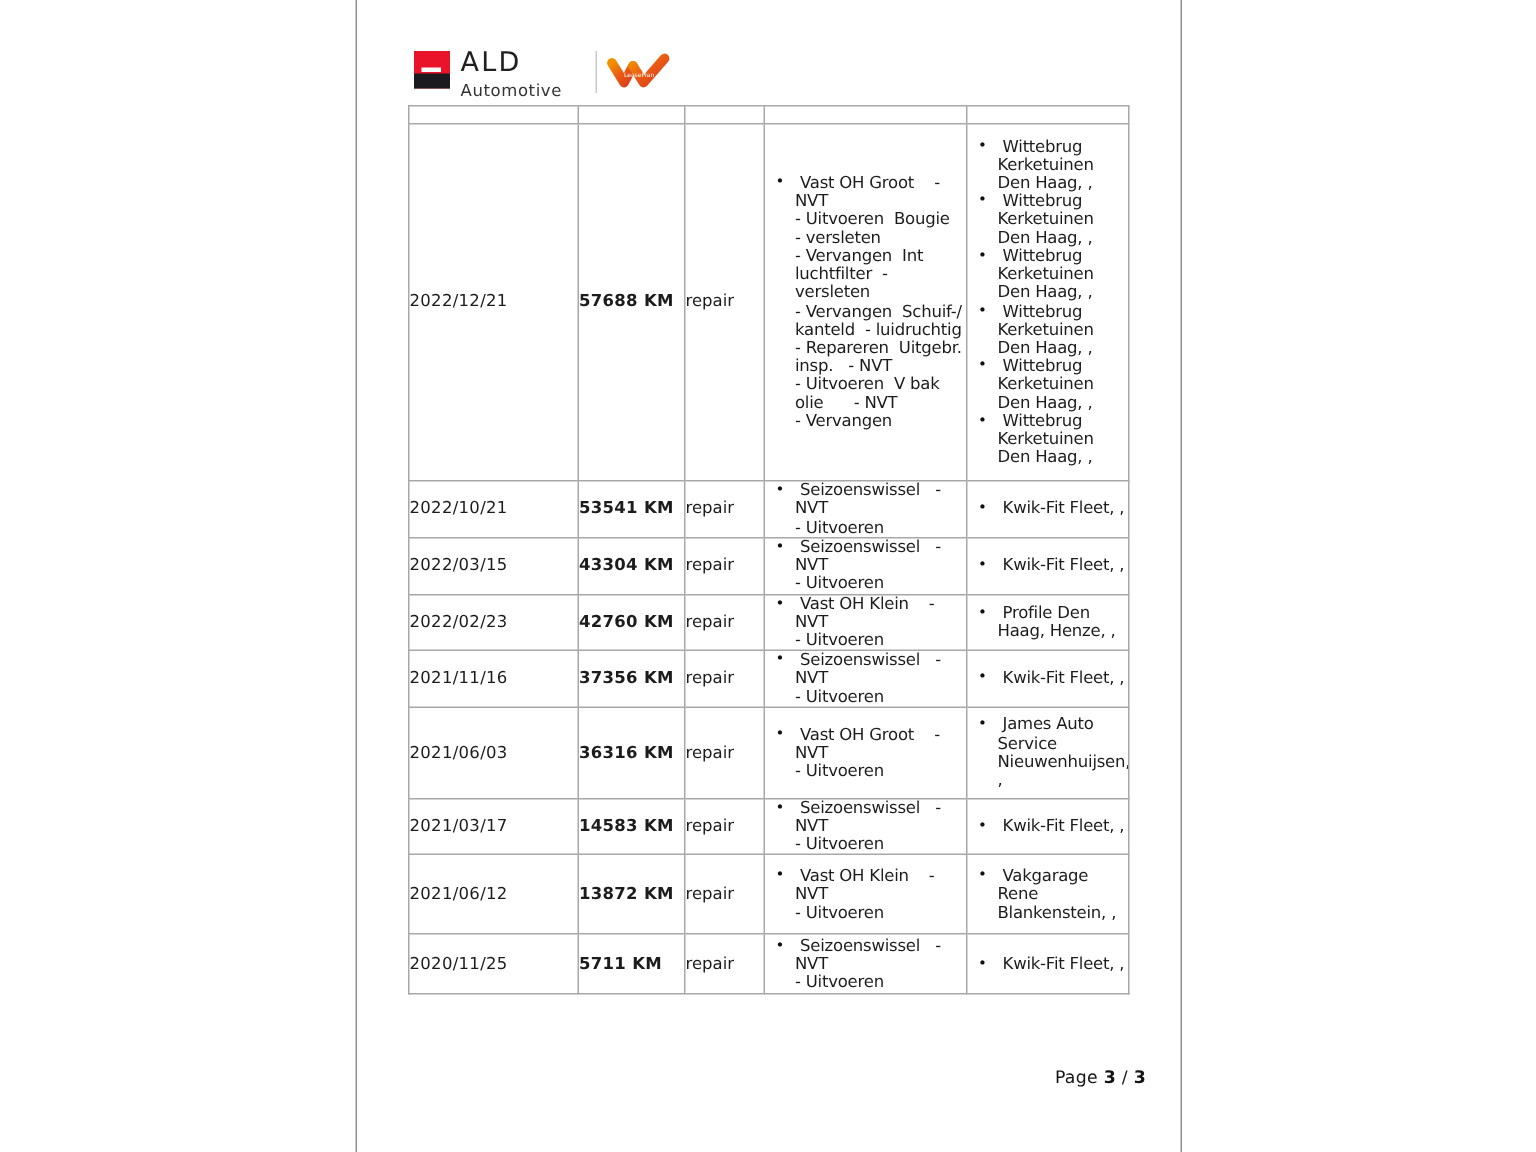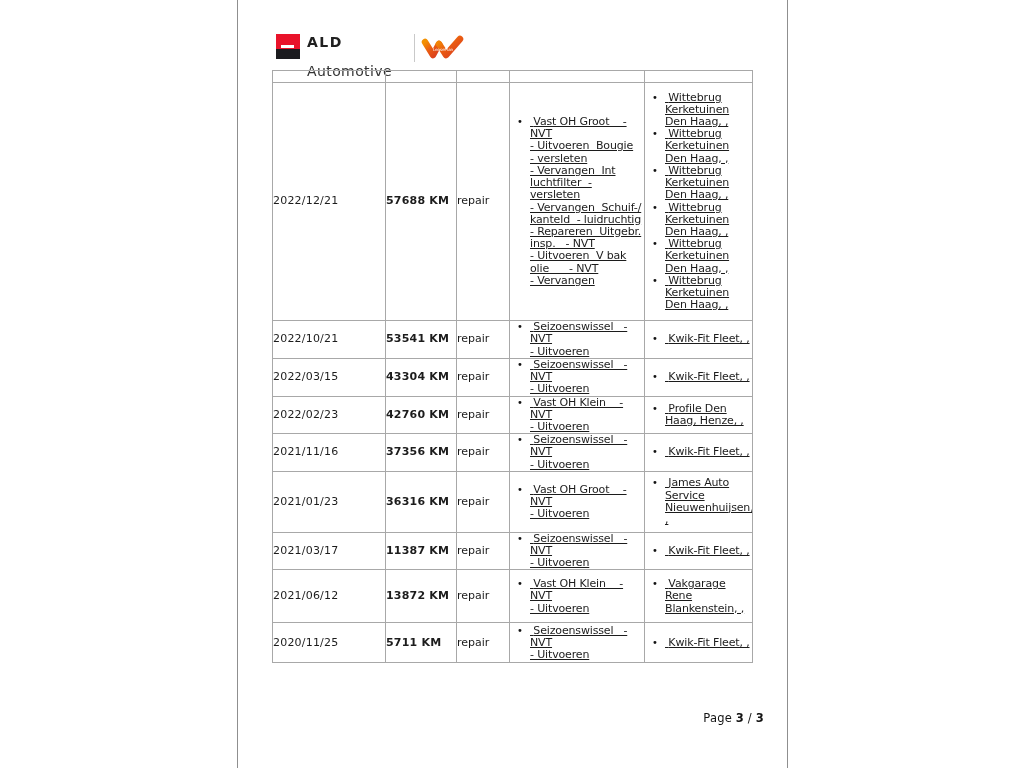--- a/index.html
+++ b/index.html
@@ -12,39 +12,39 @@
   .edge-left{left:237px;}
   .edge-right{left:787px;}
 
   
   .brand-bar{position:absolute;left:276px;top:34px;height:30px;display:flex;align-items:flex-start;}
   .ald-logo{display:flex;align-items:flex-start;}
   .ald-square{width:24px;height:25px;position:relative;background:var(--ald-red,#e9132a);flex:none;}
   .ald-square .black-band{position:absolute;left:0;right:0;bottom:0;height:10px;background:var(--ald-black,#1b1b1f);}
   .ald-square .white-dash{position:absolute;left:5px;top:11px;width:13px;height:3px;background:#fff;}
   .ald-words{margin-left:7px;padding-top:1px;}
-  .ald-title{font-weight:bold;font-size:14px;letter-spacing:1.5px;color:#202020;line-height:14px;}
-  .ald-subtitle{font-size:14px;color:#333;letter-spacing:0.4px;line-height:10px;margin-top:17px;}
+  .ald-title{font-weight:normal;font-size:18px;letter-spacing:1.5px;color:#202020;line-height:14px;}
+  .ald-subtitle{font-size:11px;color:#333;letter-spacing:0.4px;line-height:10px;margin-top:7px;}
   .brand-divider{width:1px;height:28px;background:#c9c9c9;margin:0 6px 0 22px;flex:none;}
   .lp-logo{margin-top:1px;}
 
   
   .doc-table{
     position:absolute;left:272px;top:70px;width:481px;
     border-collapse:collapse;table-layout:fixed;
     font-size:11px;line-height:12.2px;color:#1c1c1c;
   }
   .doc-table td{border:1px solid var(--table-border,#a8a8a8);vertical-align:middle;padding:0;overflow:hidden;}
   .head-row td{height:11px;}
   .c-date{padding-left:8px;letter-spacing:0.2px;margin-left:13px;}
   .c-km{padding-left:5px;letter-spacing:0.2px;font-weight:bold;}
   .c-type{padding-left:5px;margin-top:21px;}
   .bullet-item{display:flex;padding:0 1px 0 7px;}
   .bullet{width:13px;flex:none;font-size:10px;line-height:12.2px;color:#111;}
-  .bi-text{flex:1;white-space:pre-wrap;letter-spacing:-0.15px;text-decoration:underline;}
+  .bi-text{flex:1;white-space:pre-wrap;letter-spacing:-0.15px;}
 
   
   .page-footer{
     position:absolute;top:711px;left:248px;width:516px;text-align:right;
     font-size:11.5px;color:#141414;letter-spacing:0.2px;
   }
   .page-footer .bold{font-weight:bold;}
 </style>
 </head>
 <body style="--ald-red: #e9132a; --ald-black: #1b1b1f; --table-border: #a8a8a8; --leaseplan-orange: #f39000; --leaseplan-red: #d93c1e;">
@@ -229,21 +229,21 @@
           </div>
         </td>
         <td class="c-garage">
           <div class="bullet-item">
             <span class="bullet">•</span>
             <div class="bi-text"> Kwik-Fit Fleet, ,</div>
           </div>
         </td>
       </tr>
       <tr style="height: 61px;">
-        <td class="c-date">2021/01/23</td>
+        <td class="c-date">2021/06/03</td>
         <td class="c-km">36316 KM</td>
         <td class="c-type">repair</td>
         <td class="c-desc">
           <div class="bullet-item">
             <span class="bullet">•</span>
             <div class="bi-text"> Vast OH Groot    -
 NVT
 - Uitvoeren</div>
           </div>
         </td>
@@ -252,21 +252,21 @@
             <span class="bullet">•</span>
             <div class="bi-text"> James Auto
 Service
 Nieuwenhuijsen,
 ,</div>
           </div>
         </td>
       </tr>
       <tr style="height: 37px;">
         <td class="c-date">2021/03/17</td>
-        <td class="c-km">11387 KM</td>
+        <td class="c-km">14583 KM</td>
         <td class="c-type">repair</td>
         <td class="c-desc">
           <div class="bullet-item">
             <span class="bullet">•</span>
             <div class="bi-text"> Seizoenswissel   -
 NVT
 - Uitvoeren</div>
           </div>
         </td>
         <td class="c-garage">

